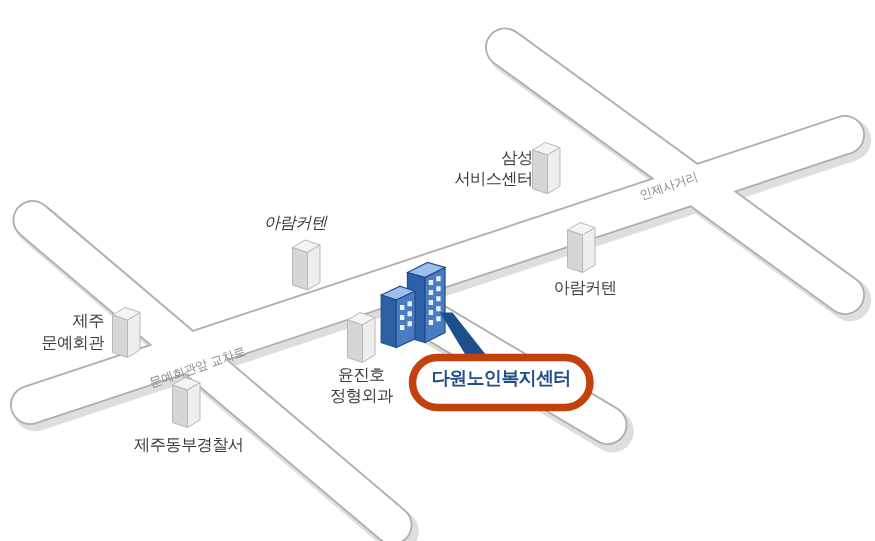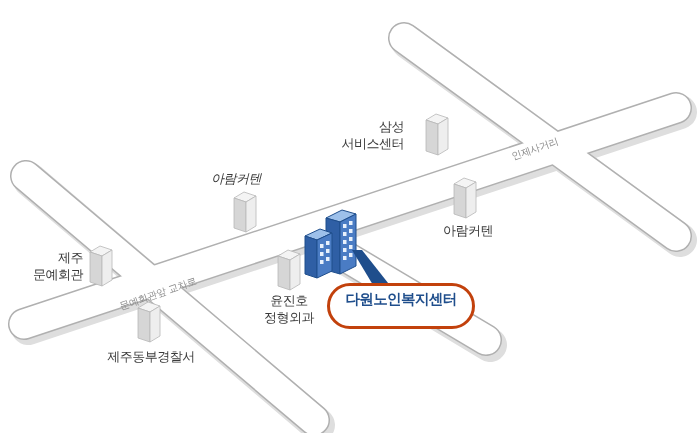--- a/index.html
+++ b/index.html
@@ -6,21 +6,21 @@
   body { width:700px; height:433px; overflow:hidden; position:relative;
          font-family:"DejaVu Sans", "Liberation Sans", sans-serif; }
   #map { position:absolute; left:0; top:0; width:700px; height:433px; }
   .label { position:absolute; color:#3a3a3a; font-size:13px; line-height:17px;
            white-space:nowrap; letter-spacing:-0.5px; }
   .label.right { text-align:right; }
   .label.center { text-align:center; }
   .road-label { position:absolute; color:#8a8a8a; font-size:10px; white-space:nowrap;
                 transform-origin:left center; letter-spacing:-0.3px; }
   .callout { position:absolute; left:327px; top:283px; width:148px; height:46px;
-             border:3px solid #c2410c; border-radius:24px; background:#fff;
+             border:6px solid #c2410c; border-radius:24px; background:#fff;
              box-sizing:border-box; text-align:center; }
   .callout .title { color:#1f4e8c; font-weight:bold; font-size:14.5px; margin-top:4px;
                     letter-spacing:-0.6px; }
   .callout .sub { color:#555; font-size:10.5px; margin-top:1px; letter-spacing:-0.3px; }
 </style>
 </head>
 <body>
 
 <svg id="map" viewBox="0 0 700 433" xmlns="http://www.w3.org/2000/svg">
   <defs>
@@ -113,21 +113,21 @@
         <rect x="326" y="257" width="3.5" height="4"></rect>
     </g>
   </g>
 
   <polygon points="352,250 362,250 392,288 376,290" fill="#1f4e8c"></polygon>
 </svg>
 
 <div class="road-label" style="left:120px; top:300px; transform:rotate(-19deg);">문예회관앞 교차로</div>
 <div class="road-label" style="left:512px; top:150px; transform:rotate(-19deg);">인제사거리</div>
 
-<div class="label right" style="left:328px; top:118px; width:76px;">
+<div class="label right" style="left:350px; top:118px; width:76px;">
   <div>삼성</div>
   <div>서비스센터</div>
 </div>
 <div class="label center" style="left:196px; top:170px; width:80px;font-style:italic;">
   <div>아람커텐</div>
 </div>
 <div class="label center" style="left:428px; top:222px; width:80px;">
   <div>아람커텐</div>
 </div>
 <div class="label right" style="left:20px; top:249px; width:63px;">

